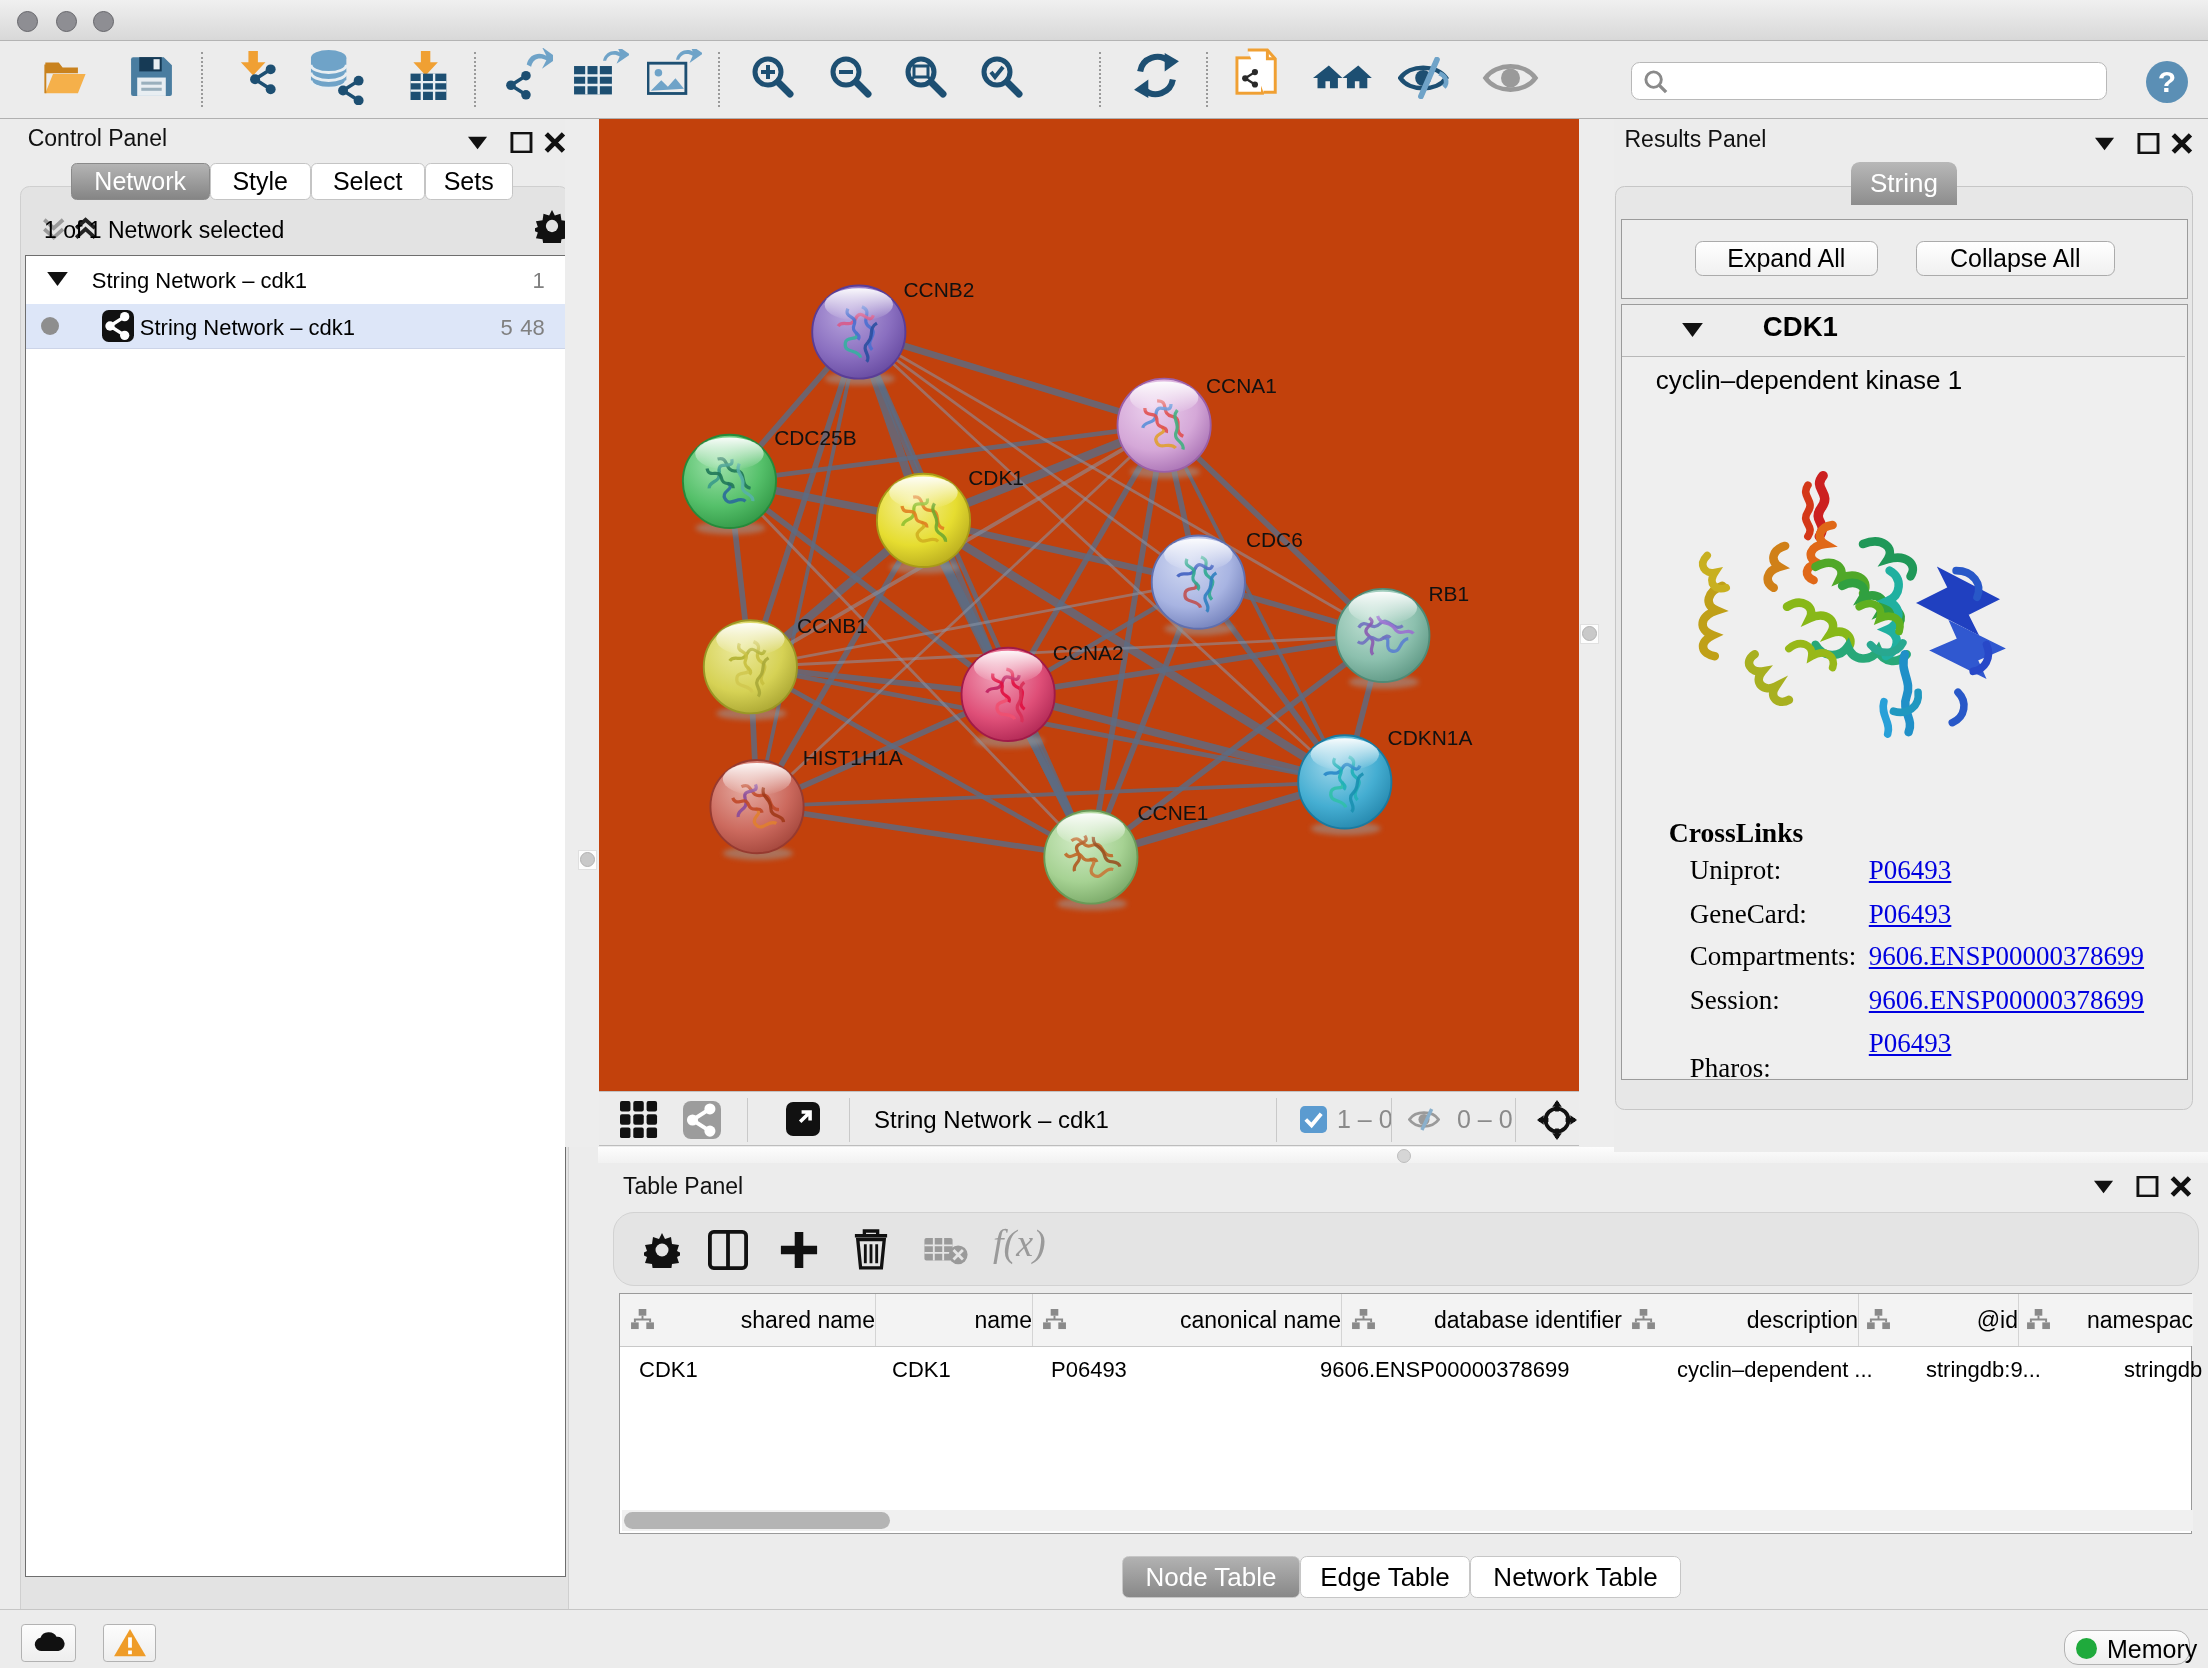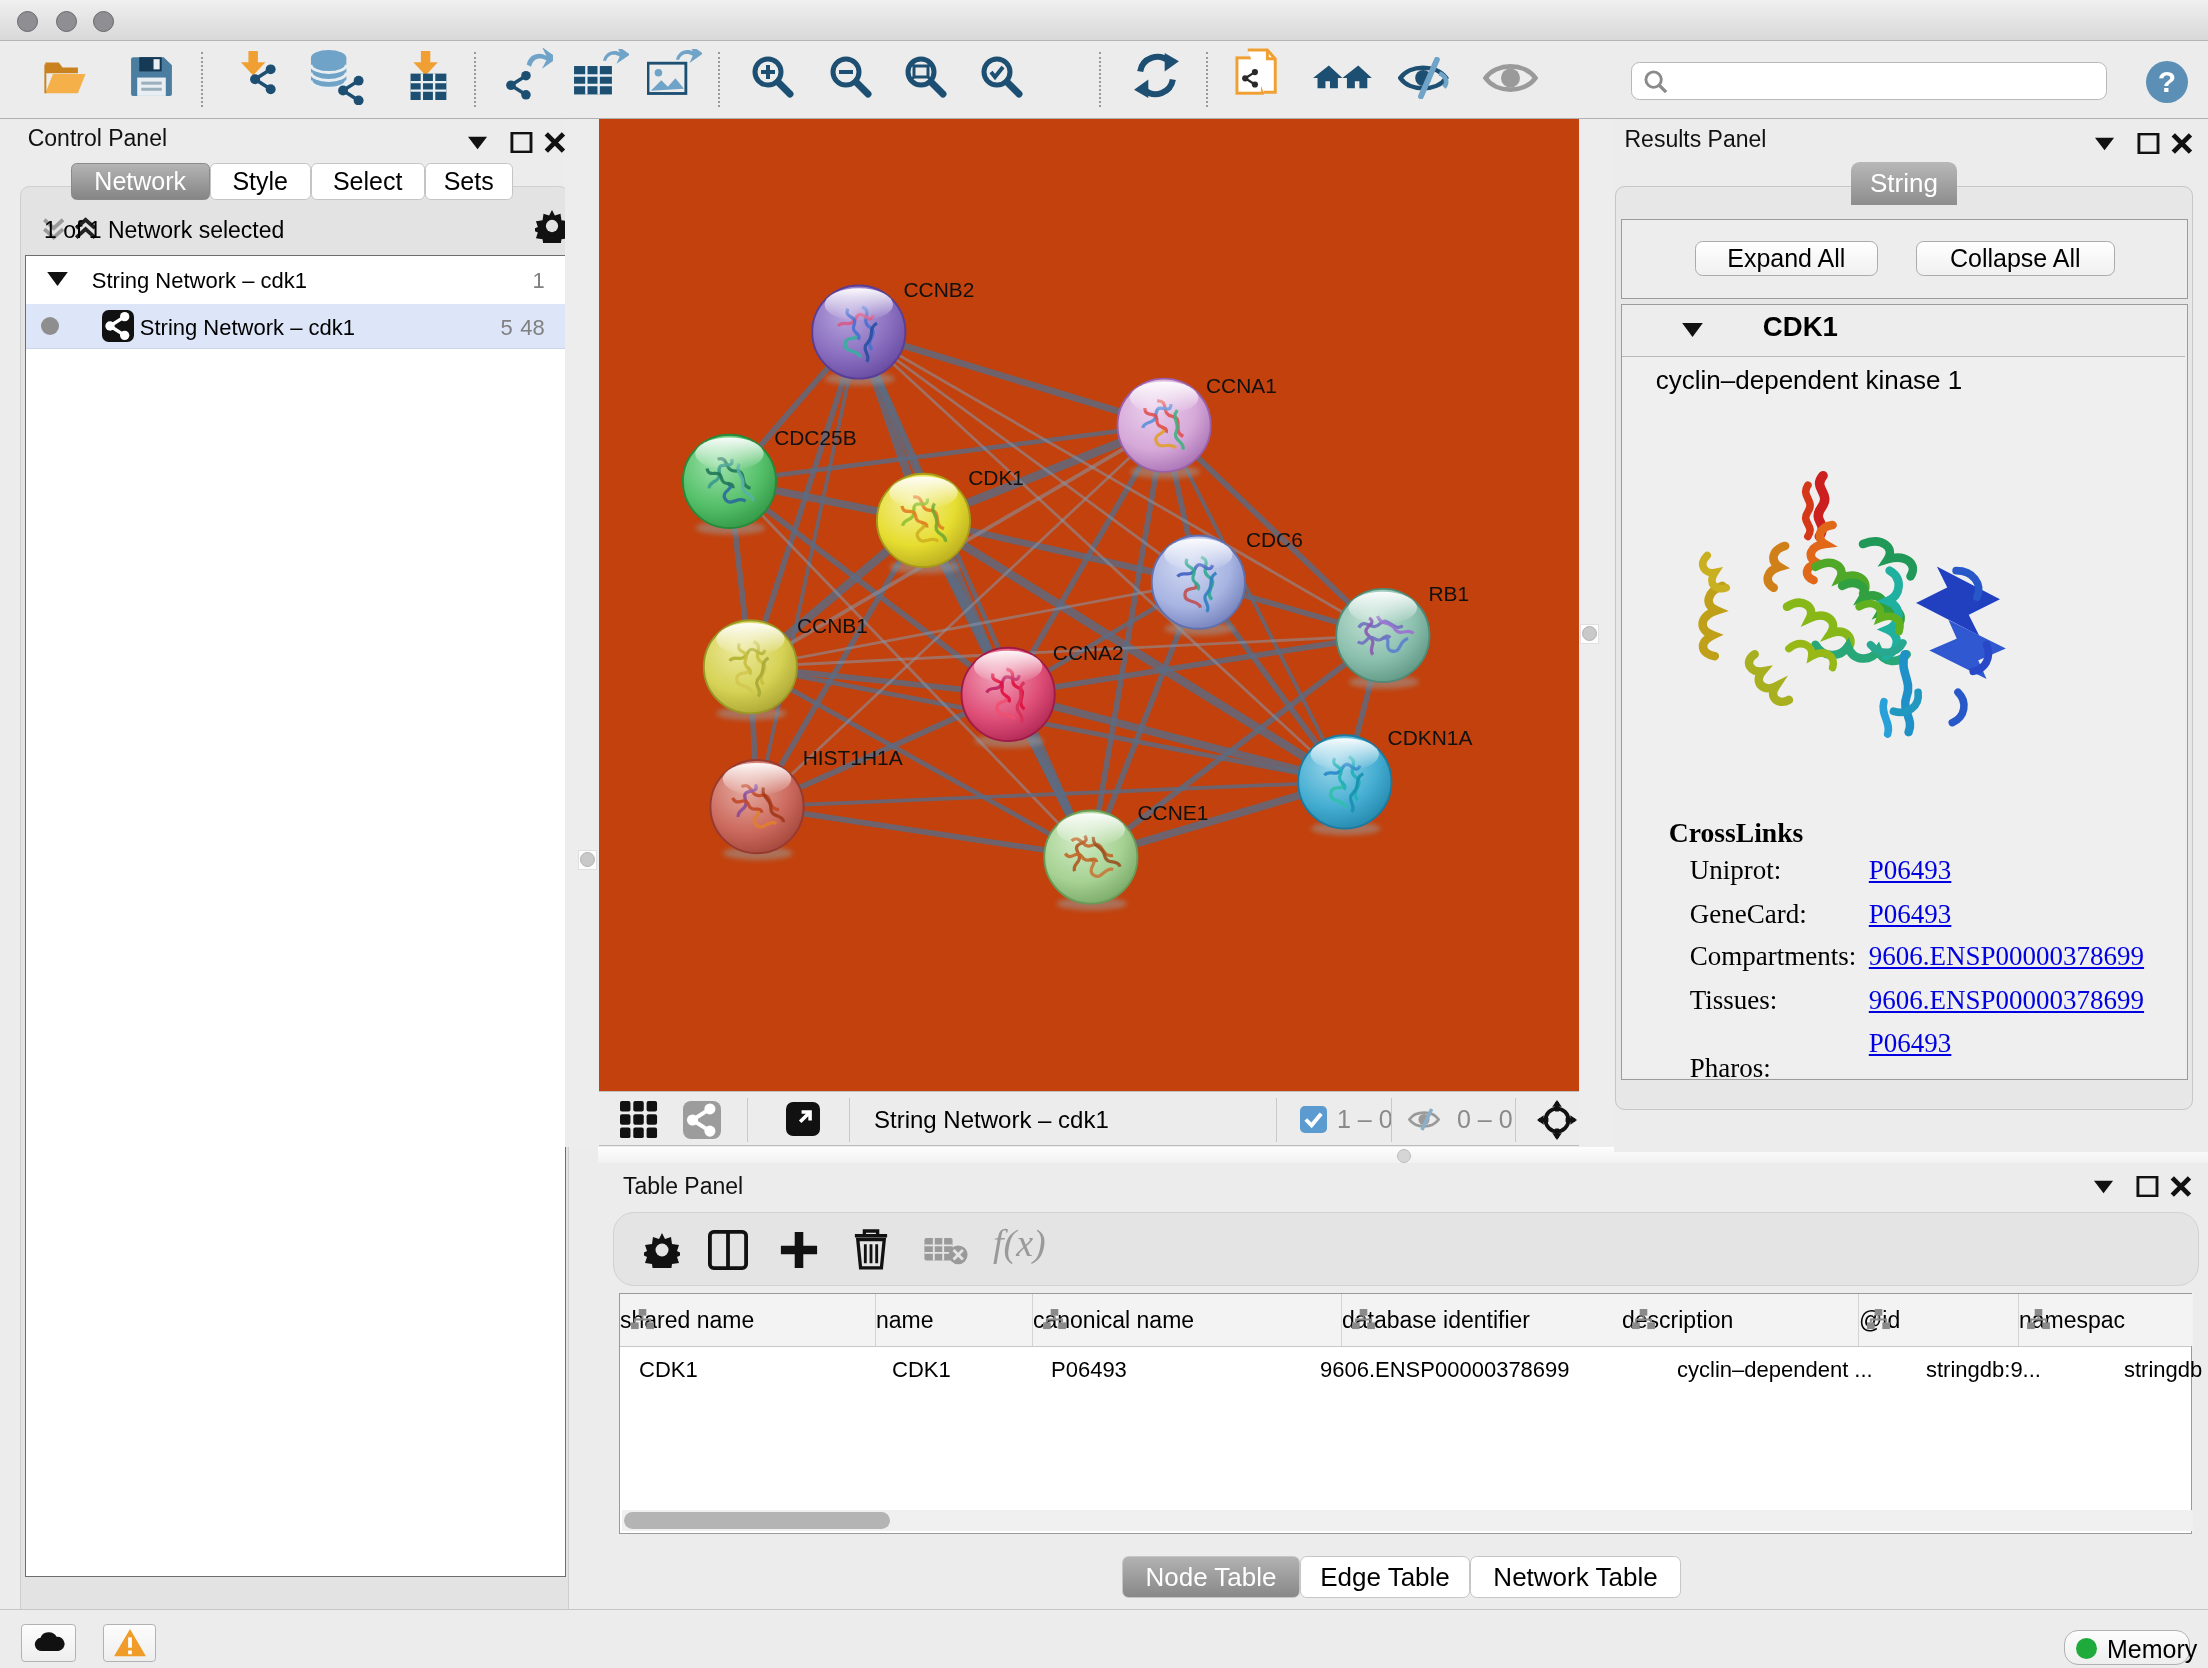--- a/index.html
+++ b/index.html
@@ -37,21 +37,21 @@
 .rp-ebox {position:absolute;left:4.8px;top:32px;width:567px;height:80px;border:1.9px solid #9b9b9b;background:#ededed}
 .rp-inner {position:absolute;left:4.8px;top:117px;width:567px;height:776px;border:1.9px solid #9b9b9b;background:#ededed}
 .btn {position:absolute;height:35px;background:linear-gradient(#ffffff,#f0f0f0);border:1px solid #ababab;border-radius:7.6px;font-size:25px;text-align:center;color:#000}
 .stringtab {position:absolute;z-index:6;left:237px;top:43px;width:106px;height:43px;background:linear-gradient(#b8b8b8,#8d8d8d);border-radius:8.6px 8.6px 0 0;color:#fff;font-size:26px;text-align:center;line-height:43px}
 .serif {font-family:"Liberation Serif",serif}
 .link {color:#0000e0;text-decoration:underline}
 
 .tp {left:576px;top:1163px;width:1632px;height:446px;background:#ececec}
 .tp-tool {position:absolute;left:37px;top:49px;width:1586px;height:74px;background:#e4e4e4;border:1px solid #d2d2d2;border-radius:21px}
 .tbl {position:absolute;left:43px;top:130px;width:1573px;height:241px;background:#fff;border:1.9px solid #9a9a9a}
-.th {position:absolute;top:0;height:52px;border-right:1.9px solid #d4d4d4;font-size:23px;color:#000;text-align:left;line-height:52px;background:#f3f3f3}
+.th {position:absolute;top:0;height:52px;border-right:1.9px solid #d4d4d4;font-size:23px;color:#000;text-align:right;line-height:52px;background:#f3f3f3}
 .td {position:absolute;top:54px;height:43px;font-size:22px;color:#000;line-height:43px}
 .bt-tabs {position:absolute;top:393px;height:42px}
 .btab {position:absolute;height:42px;background:#fff;border:1px solid #c6c6c6;border-radius:6.7px;font-size:26px;text-align:center;line-height:40px}
 .btab.sel {background:linear-gradient(#b2b2b2,#888888);color:#fff}
 
 .status {left:0;top:1609px;width:2208px;height:59px;background:#ececec;border-top:1.9px solid #c6c6c6}
 .sbtn {position:absolute;top:14.3px;height:38px;background:linear-gradient(#fdfdfd,#eeeeee);border:1.9px solid #b2b2b2;border-radius:3.8px}
 </style></head><body>
 
 <div class="abs titlebar">
@@ -627,21 +627,21 @@
 <path d="M300,240 c10,10 8,26 -6,32" stroke="#2858c8" stroke-width="8"></path>
 </g>
           </svg>
        <div class="serif" style="position:absolute;left:47px;top:460px;font-size:27.6px;font-weight:bold">CrossLinks</div>
        <div class="serif" style="position:absolute;left:68px;top:498px;font-size:27px">Uniprot:</div>
           <div class="serif link" style="position:absolute;left:247px;top:498px;font-size:27px">P06493</div>
        <div class="serif" style="position:absolute;left:68px;top:542px;font-size:27px">GeneCard:</div>
           <div class="serif link" style="position:absolute;left:247px;top:542px;font-size:27px">P06493</div>
        <div class="serif" style="position:absolute;left:68px;top:584px;font-size:27px">Compartments:</div>
           <div class="serif link" style="position:absolute;left:247px;top:584px;font-size:27px">9606.ENSP00000378699</div>
-       <div class="serif" style="position:absolute;left:68px;top:628px;font-size:27px">Tissues:</div>
+       <div class="serif" style="position:absolute;left:68px;top:628px;font-size:27px">Session:</div>
           <div class="serif link" style="position:absolute;left:247px;top:628px;font-size:27px">9606.ENSP00000378699</div>
        <div class="serif" style="position:absolute;left:68px;top:696px;font-size:27px">Pharos:</div>
           <div class="serif link" style="position:absolute;left:247px;top:671px;font-size:27px">P06493</div>
      </div>
    </div>
  </div>
 </div>
 
 <div class="abs tp">
  <div class="panel-title" style="position:absolute;left:47px;top:9.5px">Table Panel</div>

